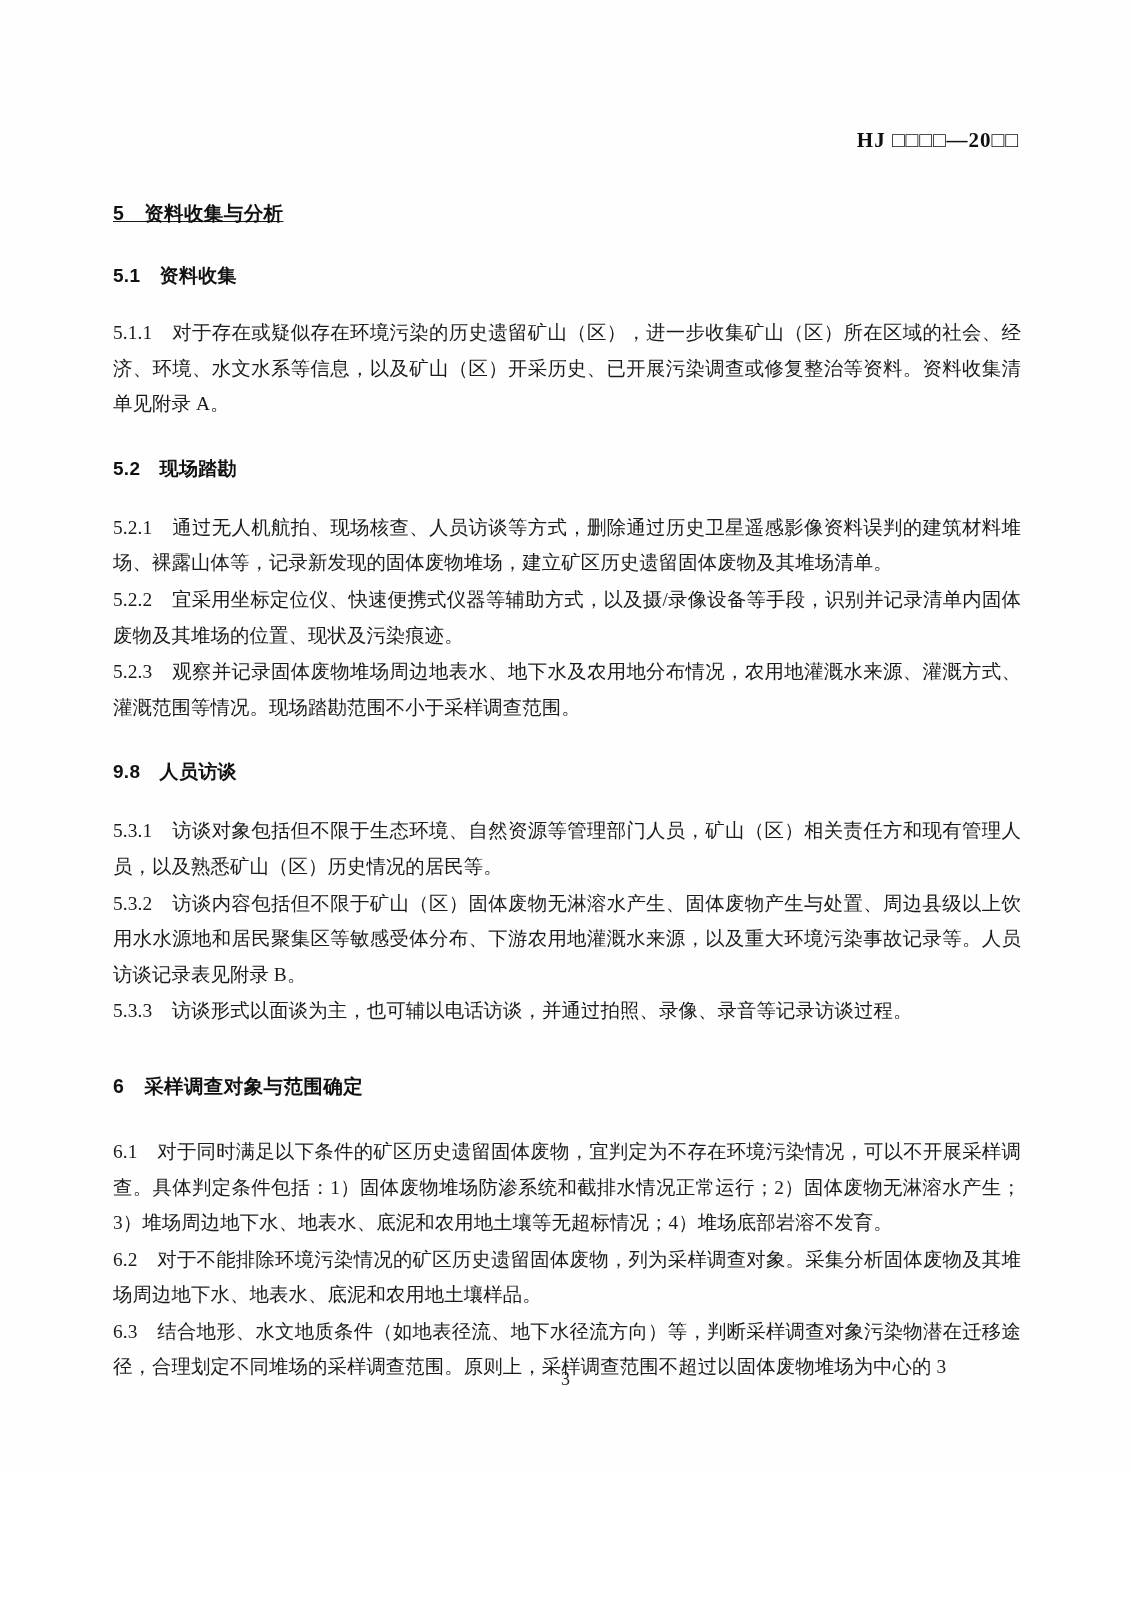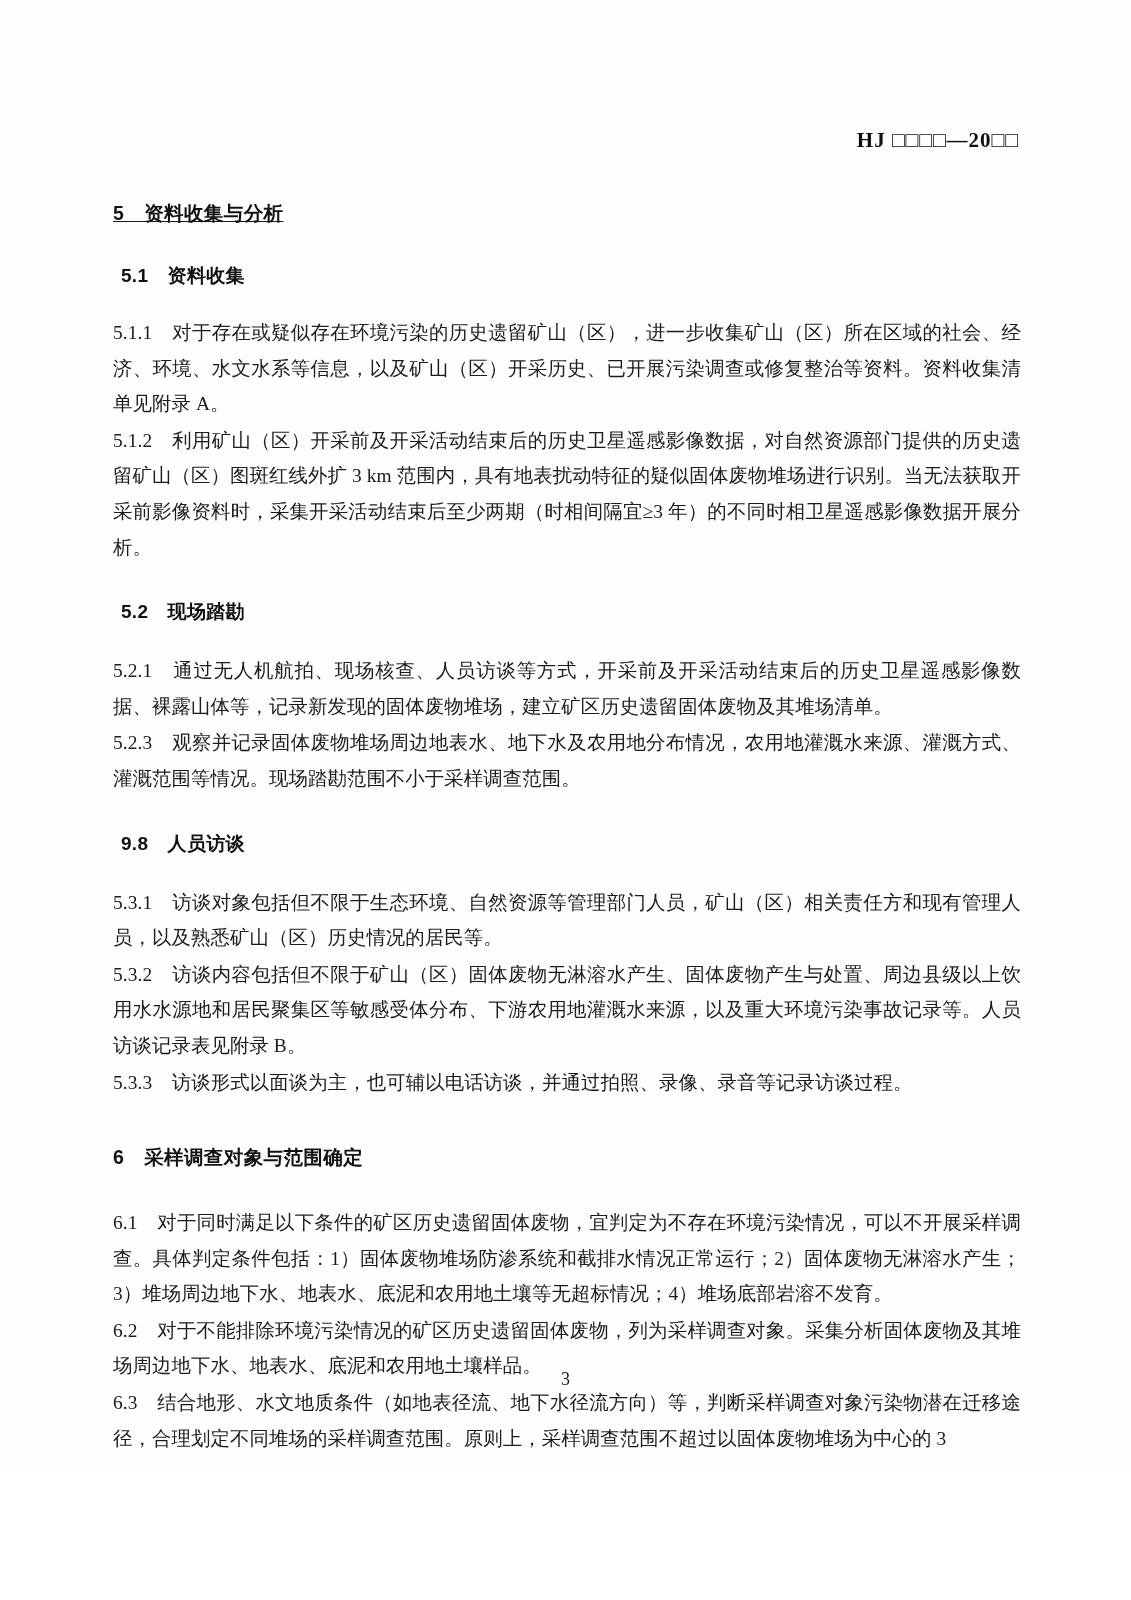--- a/index.html
+++ b/index.html
@@ -53,21 +53,21 @@
     padding: 0;
     white-space: pre;
   }
 
   .h2 {
     font-family: "Liberation Sans", "DejaVu Sans", sans-serif;
     font-weight: bold;
     font-size: 19px;
     color: #111111;
     letter-spacing: 0.3px;
-    margin: 8px;
+    margin: 0;
     padding: 0;
     white-space: pre;
   }
 
   
   .blk-h1      { margin-top: 0;    margin-bottom: 36px; text-decoration: underline; }
   .blk-h1-mid  { margin-top: 44px; margin-bottom: 34px; }
   .blk-h2      { margin-top: 34px; margin-bottom: 28px; }
   .blk-h2-tight{ margin-top: 26px; margin-bottom: 26px; }
 
@@ -108,27 +108,27 @@
 
     <div class="blk-h1">
       <div class="h1">5　资料收集与分析</div>
     </div>
 
     <div class="blk-h2-tight">
       <div class="h2">5.1　资料收集</div>
     </div>
 
     <p class="para">5.1.1　对于存在或疑似存在环境污染的历史遗留矿山（区），进一步收集矿山（区）所在区域的社会、经济、环境、水文水系等信息，以及矿山（区）开采历史、已开展污染调查或修复整治等资料。资料收集清单见附录 A。</p>
-    <p class="para">5.1.2　利用矿山（区）开采前及开采活动结束后的历史卫星遥感影像数据，对自然资源部门提供的历史遗留矿山（区）图斑红线外扩 3 km 范围内，具有地表扰动特征的疑似固体废物堆场进行识别。当无法获取开采前影像资料时，采集开采活动结束后至少两期（时相间隔宜≥3 年）的不同时相卫星遥感影像数据开展分析。</p>
 
     <div class="blk-h2">
       <div class="h2">5.2　现场踏勘</div>
     </div>
 
-    <p class="para">5.2.1　通过无人机航拍、现场核查、人员访谈等方式，开采前及开采活动结束后的历史卫星遥感影像数据、裸露山体等，记录新发现的固体废物堆场，建立矿区历史遗留固体废物及其堆场清单。</p>
+    <p class="para">5.2.1　通过无人机航拍、现场核查、人员访谈等方式，删除通过历史卫星遥感影像资料误判的建筑材料堆场、裸露山体等，记录新发现的固体废物堆场，建立矿区历史遗留固体废物及其堆场清单。</p>
+    <p class="para">5.2.2　宜采用坐标定位仪、快速便携式仪器等辅助方式，以及摄/录像设备等手段，识别并记录清单内固体废物及其堆场的位置、现状及污染痕迹。</p>
     <p class="para">5.2.3　观察并记录固体废物堆场周边地表水、地下水及农用地分布情况，农用地灌溉水来源、灌溉方式、灌溉范围等情况。现场踏勘范围不小于采样调查范围。</p>
 
     <div class="blk-h2">
       <div class="h2">9.8　人员访谈</div>
     </div>
 
     <p class="para">5.3.1　访谈对象包括但不限于生态环境、自然资源等管理部门人员，矿山（区）相关责任方和现有管理人员，以及熟悉矿山（区）历史情况的居民等。</p>
     <p class="para">5.3.2　访谈内容包括但不限于矿山（区）固体废物无淋溶水产生、固体废物产生与处置、周边县级以上饮用水水源地和居民聚集区等敏感受体分布、下游农用地灌溉水来源，以及重大环境污染事故记录等。人员访谈记录表见附录 B。</p>
     <p class="para">5.3.3　访谈形式以面谈为主，也可辅以电话访谈，并通过拍照、录像、录音等记录访谈过程。</p>
 

